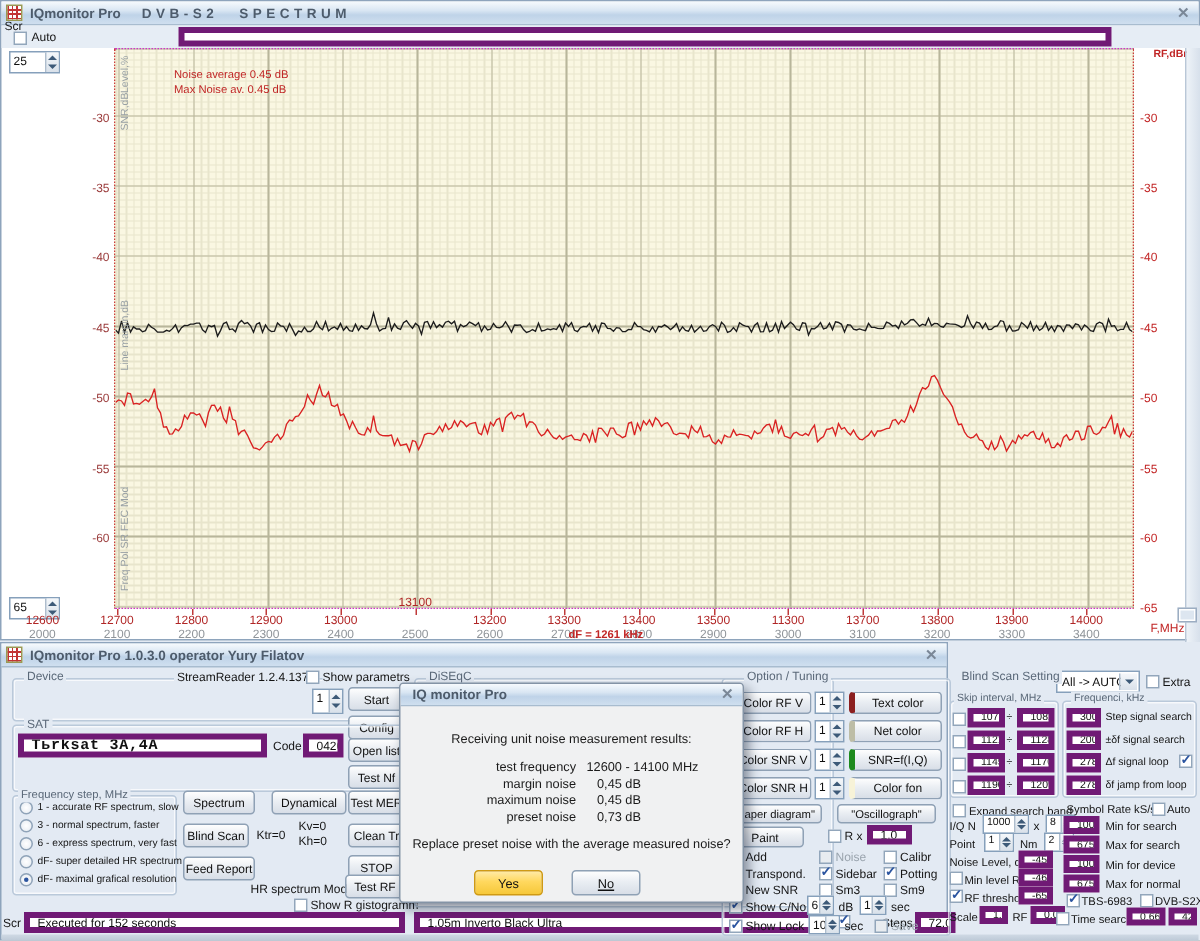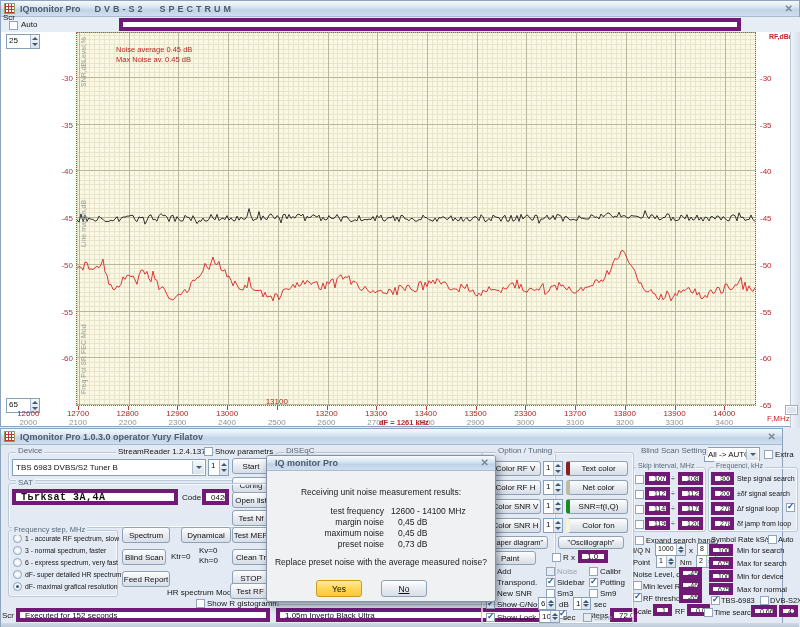--- a/index.html
+++ b/index.html
@@ -130,21 +130,21 @@
         <span class="tickdash" style="left:325.5px;top:405px"></span>
         <span class="xtick" style="left:355.2px;top:408px;color:#b02525">13300</span>
         <span class="xtick" style="left:355.2px;top:417px;color:#8f9499">2700</span>
         <span class="tickdash" style="left:375.2px;top:405px"></span>
         <span class="xtick" style="left:404.9px;top:408px;color:#b02525">13400</span>
         <span class="xtick" style="left:404.9px;top:417px;color:#8f9499">2800</span>
         <span class="tickdash" style="left:424.9px;top:405px"></span>
         <span class="xtick" style="left:454.6px;top:408px;color:#b02525">13500</span>
         <span class="xtick" style="left:454.6px;top:417px;color:#8f9499">2900</span>
         <span class="tickdash" style="left:474.6px;top:405px"></span>
-        <span class="xtick" style="left:504.4px;top:408px;color:#b02525">23300</span>
+        <span class="xtick" style="left:504.4px;top:408px;color:#b02525">11300</span>
         <span class="xtick" style="left:504.4px;top:417px;color:#8f9499">3000</span>
         <span class="tickdash" style="left:524.4px;top:405px"></span>
         <span class="xtick" style="left:554.1px;top:408px;color:#b02525">13700</span>
         <span class="xtick" style="left:554.1px;top:417px;color:#8f9499">3100</span>
         <span class="tickdash" style="left:574.1px;top:405px"></span>
         <span class="xtick" style="left:603.8px;top:408px;color:#b02525">13800</span>
         <span class="xtick" style="left:603.8px;top:417px;color:#8f9499">3200</span>
         <span class="tickdash" style="left:623.8px;top:405px"></span>
         <span class="xtick" style="left:653.5px;top:408px;color:#b02525">13900</span>
         <span class="xtick" style="left:653.5px;top:417px;color:#8f9499">3300</span>
@@ -166,40 +166,34 @@
         <span class="ytick" style="left:759px;top:259.8px;color:#c22525">-50</span>
         <span class="ytick" style="left:759px;top:306.5px;color:#c22525">-55</span>
         <span class="ytick" style="left:759px;top:353.3px;color:#c22525">-60</span>
         <span class="ytick" style="left:759px;top:400.0px;color:#c22525">-65</span>
       </div>
 
     <div class="vscroll"></div>
     <div class="grip"></div>
   </div>
 
-  <div class="win" style="left:0;top:428px;width:783px;height:199px">
+  <div class="win" style="left:0;top:428px;width:632px;height:199px">
     <div class="titlebar">
       <span class="app-icon"></span>
       <span class="titletext">IQmonitor Pro 1.0.3.0  operator Yury Filatov</span>
       <span class="close-x">✕</span>
     </div>
     <div class="statusbar"></div>
   </div>
 
   <div class="grp" style="left:8px;top:452px;width:264px;height:29px"></div>
   <span class="lbl grp-t" style="left:16px;top:446px">Device</span>
   <span class="lbl" style="left:116px;top:447px;background:#e3eaf3;padding:0 2px;z-index:2">StreamReader 1.2.4.137</span>
   <span class="cb" style="left:204px;top:447px;z-index:2"></span>
   <span class="lbl" style="left:215px;top:447px;background:#e3eaf3;z-index:2">Show parametrs</span>
-  <div class="combo" style="left:12px;top:459px;width:194px;height:17px">
-    <span>TBS 6983 DVBS/S2 Tuner B</span>
-      <span class="dd">
-        <i class="td"></i>
-      </span>
-  </div>
   <div class="spin" style="left:208px;top:459px;width:21px;height:17px">
     <span class="v">1</span>
       <span class="ar">
         <i class="tu"></i>
         <i class="td"></i>
       </span>
   </div>
   <div class="btn" style="left:232px;top:458px;width:38px;height:16px">Start</div>
   <div class="btn" style="left:232px;top:477px;width:38px;height:16px">Config</div>
 

